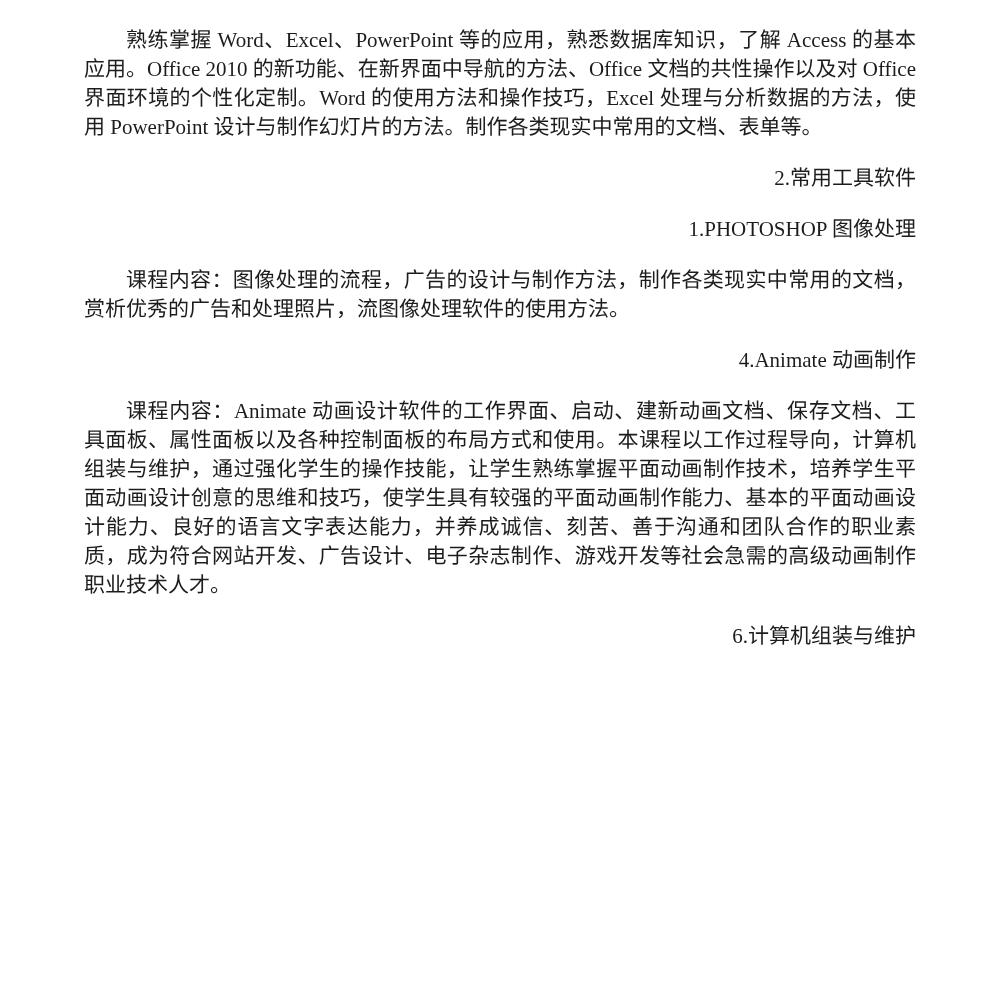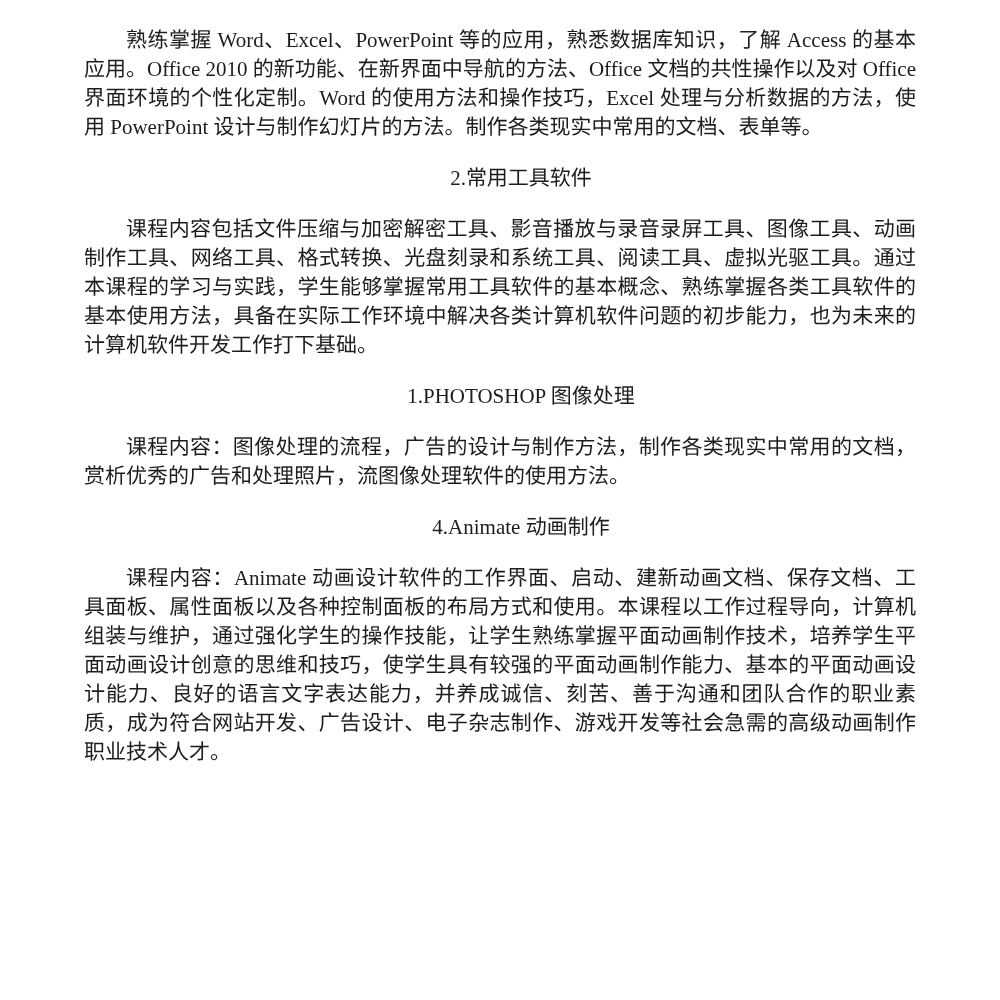--- a/index.html
+++ b/index.html
@@ -23,30 +23,30 @@
   .para {
     margin: 0;
     text-indent: 2em;
     text-align: justify;
     text-justify: inter-ideograph;
     word-break: break-word;
   }
   .heading {
     margin: 22px 0;
     text-indent: 2em;
-    text-align: center;
+    text-align: right;
     font-weight: normal;
     font-size: 21px;
   }
 </style>
 </head>
 <body>
 
 <div class="page">
   <p class="para">熟练掌握 Word、Excel、PowerPoint 等的应用，熟悉数据库知识，了解 Access 的基本应用。Office 2010 的新功能、在新界面中导航的方法、Office 文档的共性操作以及对 Office 界面环境的个性化定制。Word 的使用方法和操作技巧，Excel 处理与分析数据的方法，使用 PowerPoint 设计与制作幻灯片的方法。制作各类现实中常用的文档、表单等。</p>
   <p class="heading">2.常用工具软件</p>
-  <p class="para">课程内容包括文件压缩与加密解密工具、影音播放与录音录屏工具、图像工具、动画制作工具、网络工具、格式转换、光盘刻录和系统工具、阅读工具、虚拟光驱工具。通过本课程的学习与实践，学生能够掌握常用工具软件的基本概念、熟练掌握各类工具软件的基本使用方法，具备在实际工作环境中解决各类计算机软件问题的初步能力，也为未来的计算机软件开发工作打下基础。</p>
   <p class="heading">1.PHOTOSHOP 图像处理</p>
   <p class="para">课程内容：图像处理的流程，广告的设计与制作方法，制作各类现实中常用的文档，赏析优秀的广告和处理照片，流图像处理软件的使用方法。</p>
   <p class="heading">4.Animate 动画制作</p>
   <p class="para">课程内容：Animate 动画设计软件的工作界面、启动、建新动画文档、保存文档、工具面板、属性面板以及各种控制面板的布局方式和使用。本课程以工作过程导向，计算机组装与维护，通过强化学生的操作技能，让学生熟练掌握平面动画制作技术，培养学生平面动画设计创意的思维和技巧，使学生具有较强的平面动画制作能力、基本的平面动画设计能力、良好的语言文字表达能力，并养成诚信、刻苦、善于沟通和团队合作的职业素质，成为符合网站开发、广告设计、电子杂志制作、游戏开发等社会急需的高级动画制作职业技术人才。</p>
+  <p class="heading">6.计算机组装与维护</p>
 
 </div>
 
 </body></html>

